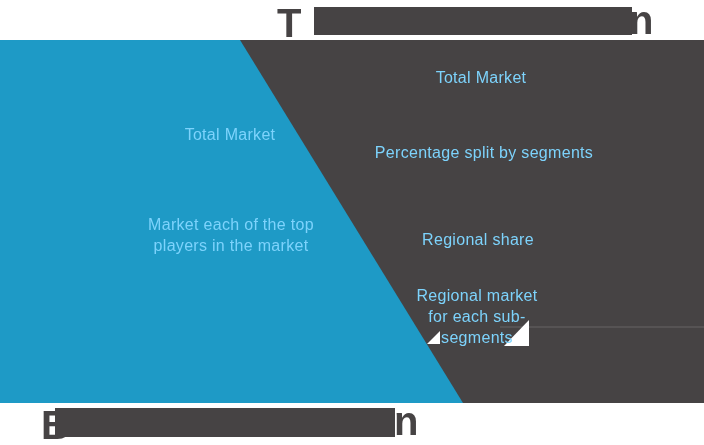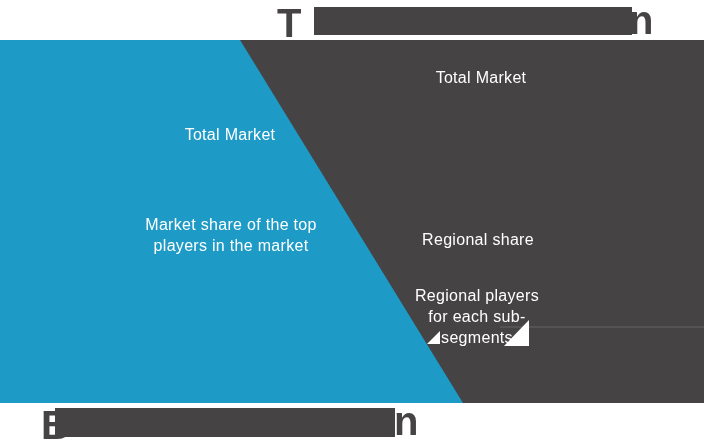--- a/index.html
+++ b/index.html
@@ -20,21 +20,21 @@
   #bottom-letter-start{left:41px;top:405px;}
   #bottom-letter-end{left:394px;top:401px;}
   
   .band{position:absolute;left:0;top:40px;width:704px;height:363px;background:#464344;}
   .blue-shape{
     position:absolute;inset:0;background:#1e9ac6;
     -webkit-clip-path:polygon(0 0,240px 0,463px 100%,0 100%);
     clip-path:polygon(0 0,240px 0,463px 100%,0 100%);
   }
   .label{
-    position:absolute;color:#ffffff;font-size:16px;line-height:21px;
+    position:absolute;color:#7dd3fc;font-size:16px;line-height:21px;
     letter-spacing:0.3px;text-align:center;white-space:pre-line;
   }
   
   #bu-label-0{left:130px;top:84px;width:200px;}
   #bu-label-1{left:116px;top:174px;width:230px;}
   #bu-label-2{left:99px;top:294px;width:262px;}
   
   #td-label-0{left:381px;top:27px;width:200px;}
   #td-label-1{left:354px;top:102px;width:260px;}
   #td-label-2{left:378px;top:189px;width:200px;}
@@ -60,29 +60,30 @@
     <span id="top-letter-end" class="title-letter">n</span>
   </div>
 
   <div class="band">
 
     <div class="divider-line"></div>
     <div id="wedge-small" class="wedge"></div>
     <div id="wedge-big" class="wedge"></div>
 
     <div id="td-label-0" class="label">Total Market</div>
+    <div id="td-label-1" class="label">Percentage split by segments</div>
     <div id="td-label-2" class="label">Regional share</div>
-    <div id="td-label-3" class="label">Regional players
+    <div id="td-label-3" class="label">Regional market
 for each sub-
 segments</div>
 
     <div class="blue-shape"></div>
 
     <div id="bu-label-0" class="label">Total Market</div>
-    <div id="bu-label-1" class="label">Market share of the top
+    <div id="bu-label-1" class="label">Market each of the top
 players in the market</div>
   </div>
 
   <div>
     <span id="bottom-letter-start" class="title-letter">B</span>
     <div id="bottom-bar" class="redact-bar"></div>
     <span id="bottom-letter-end" class="title-letter">n</span>
   </div>
 
 </div>

